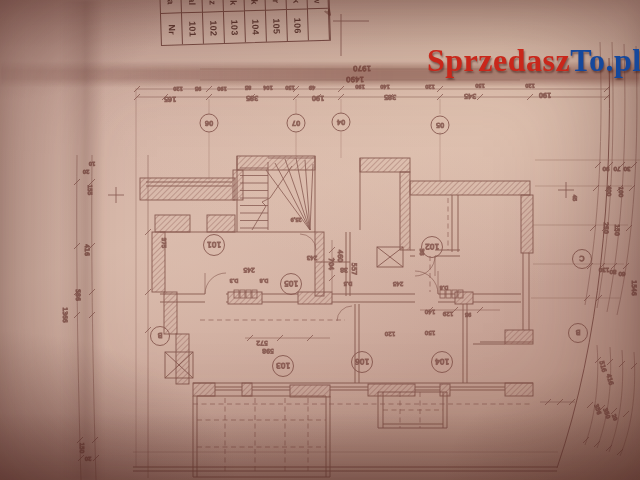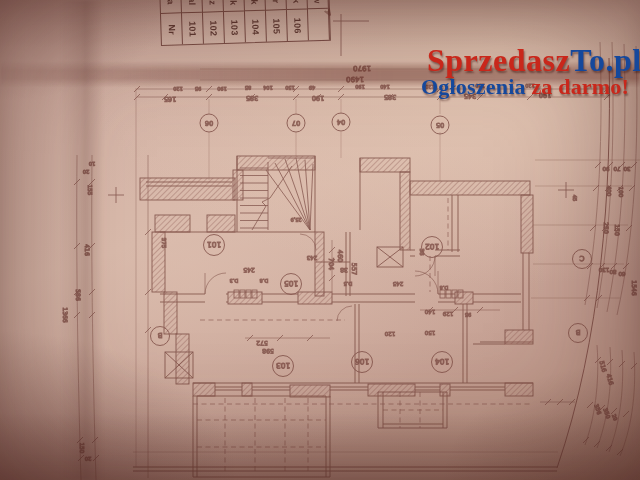--- a/index.html
+++ b/index.html
@@ -380,18 +380,14 @@
     </div>
 
   <div class="shade corners"></div>
   <div class="band-fold"></div>
   <div class="vert-fold"></div>
   <div class="shade vignette"></div>
 
   <div class="wm wm1">
     <span class="wm-red" style="color: rgb(201, 39, 27);">Sprzedasz</span><span class="wm-blue" style="color: rgb(21, 72, 156);">To.pl</span>
   </div>
-  <div class="wm wm2">
-    <span class="wm-blue" style="color: rgb(21, 72, 156);">Ogłoszenia</span>
-    <span class="wm-red" style="color: rgb(201, 39, 27);">za darmo!</span>
-  </div>
 
 </div>
 
 </body></html>

